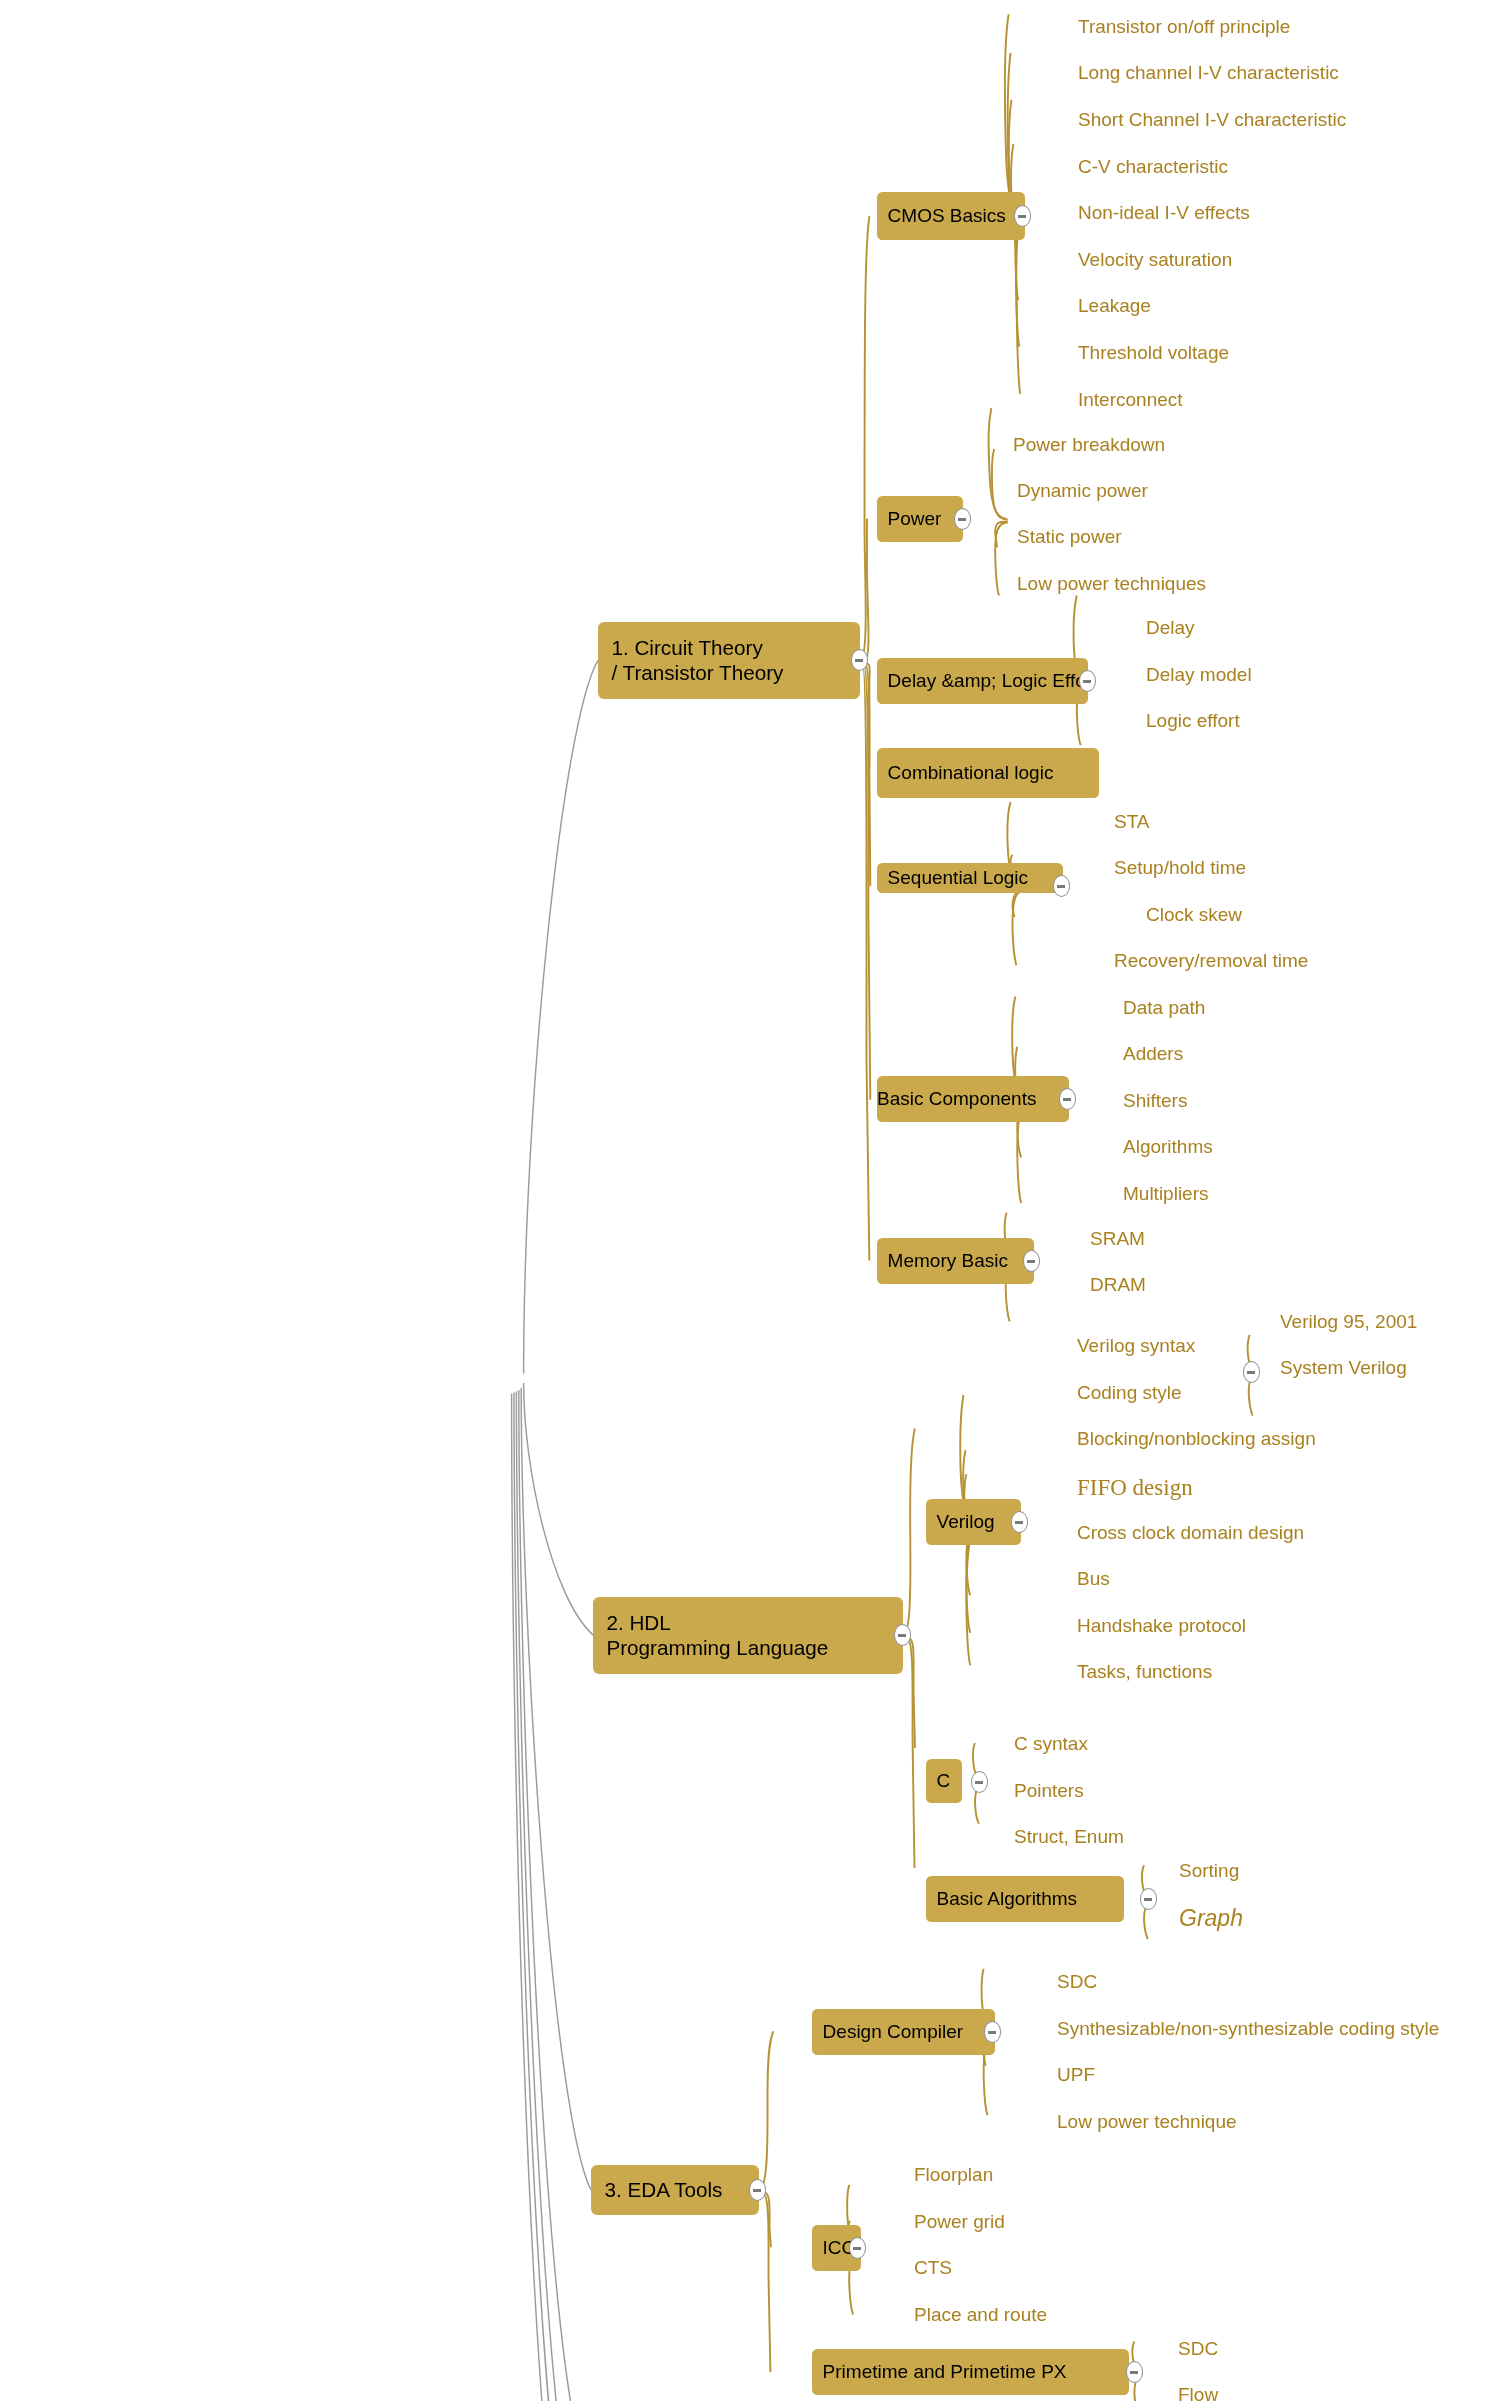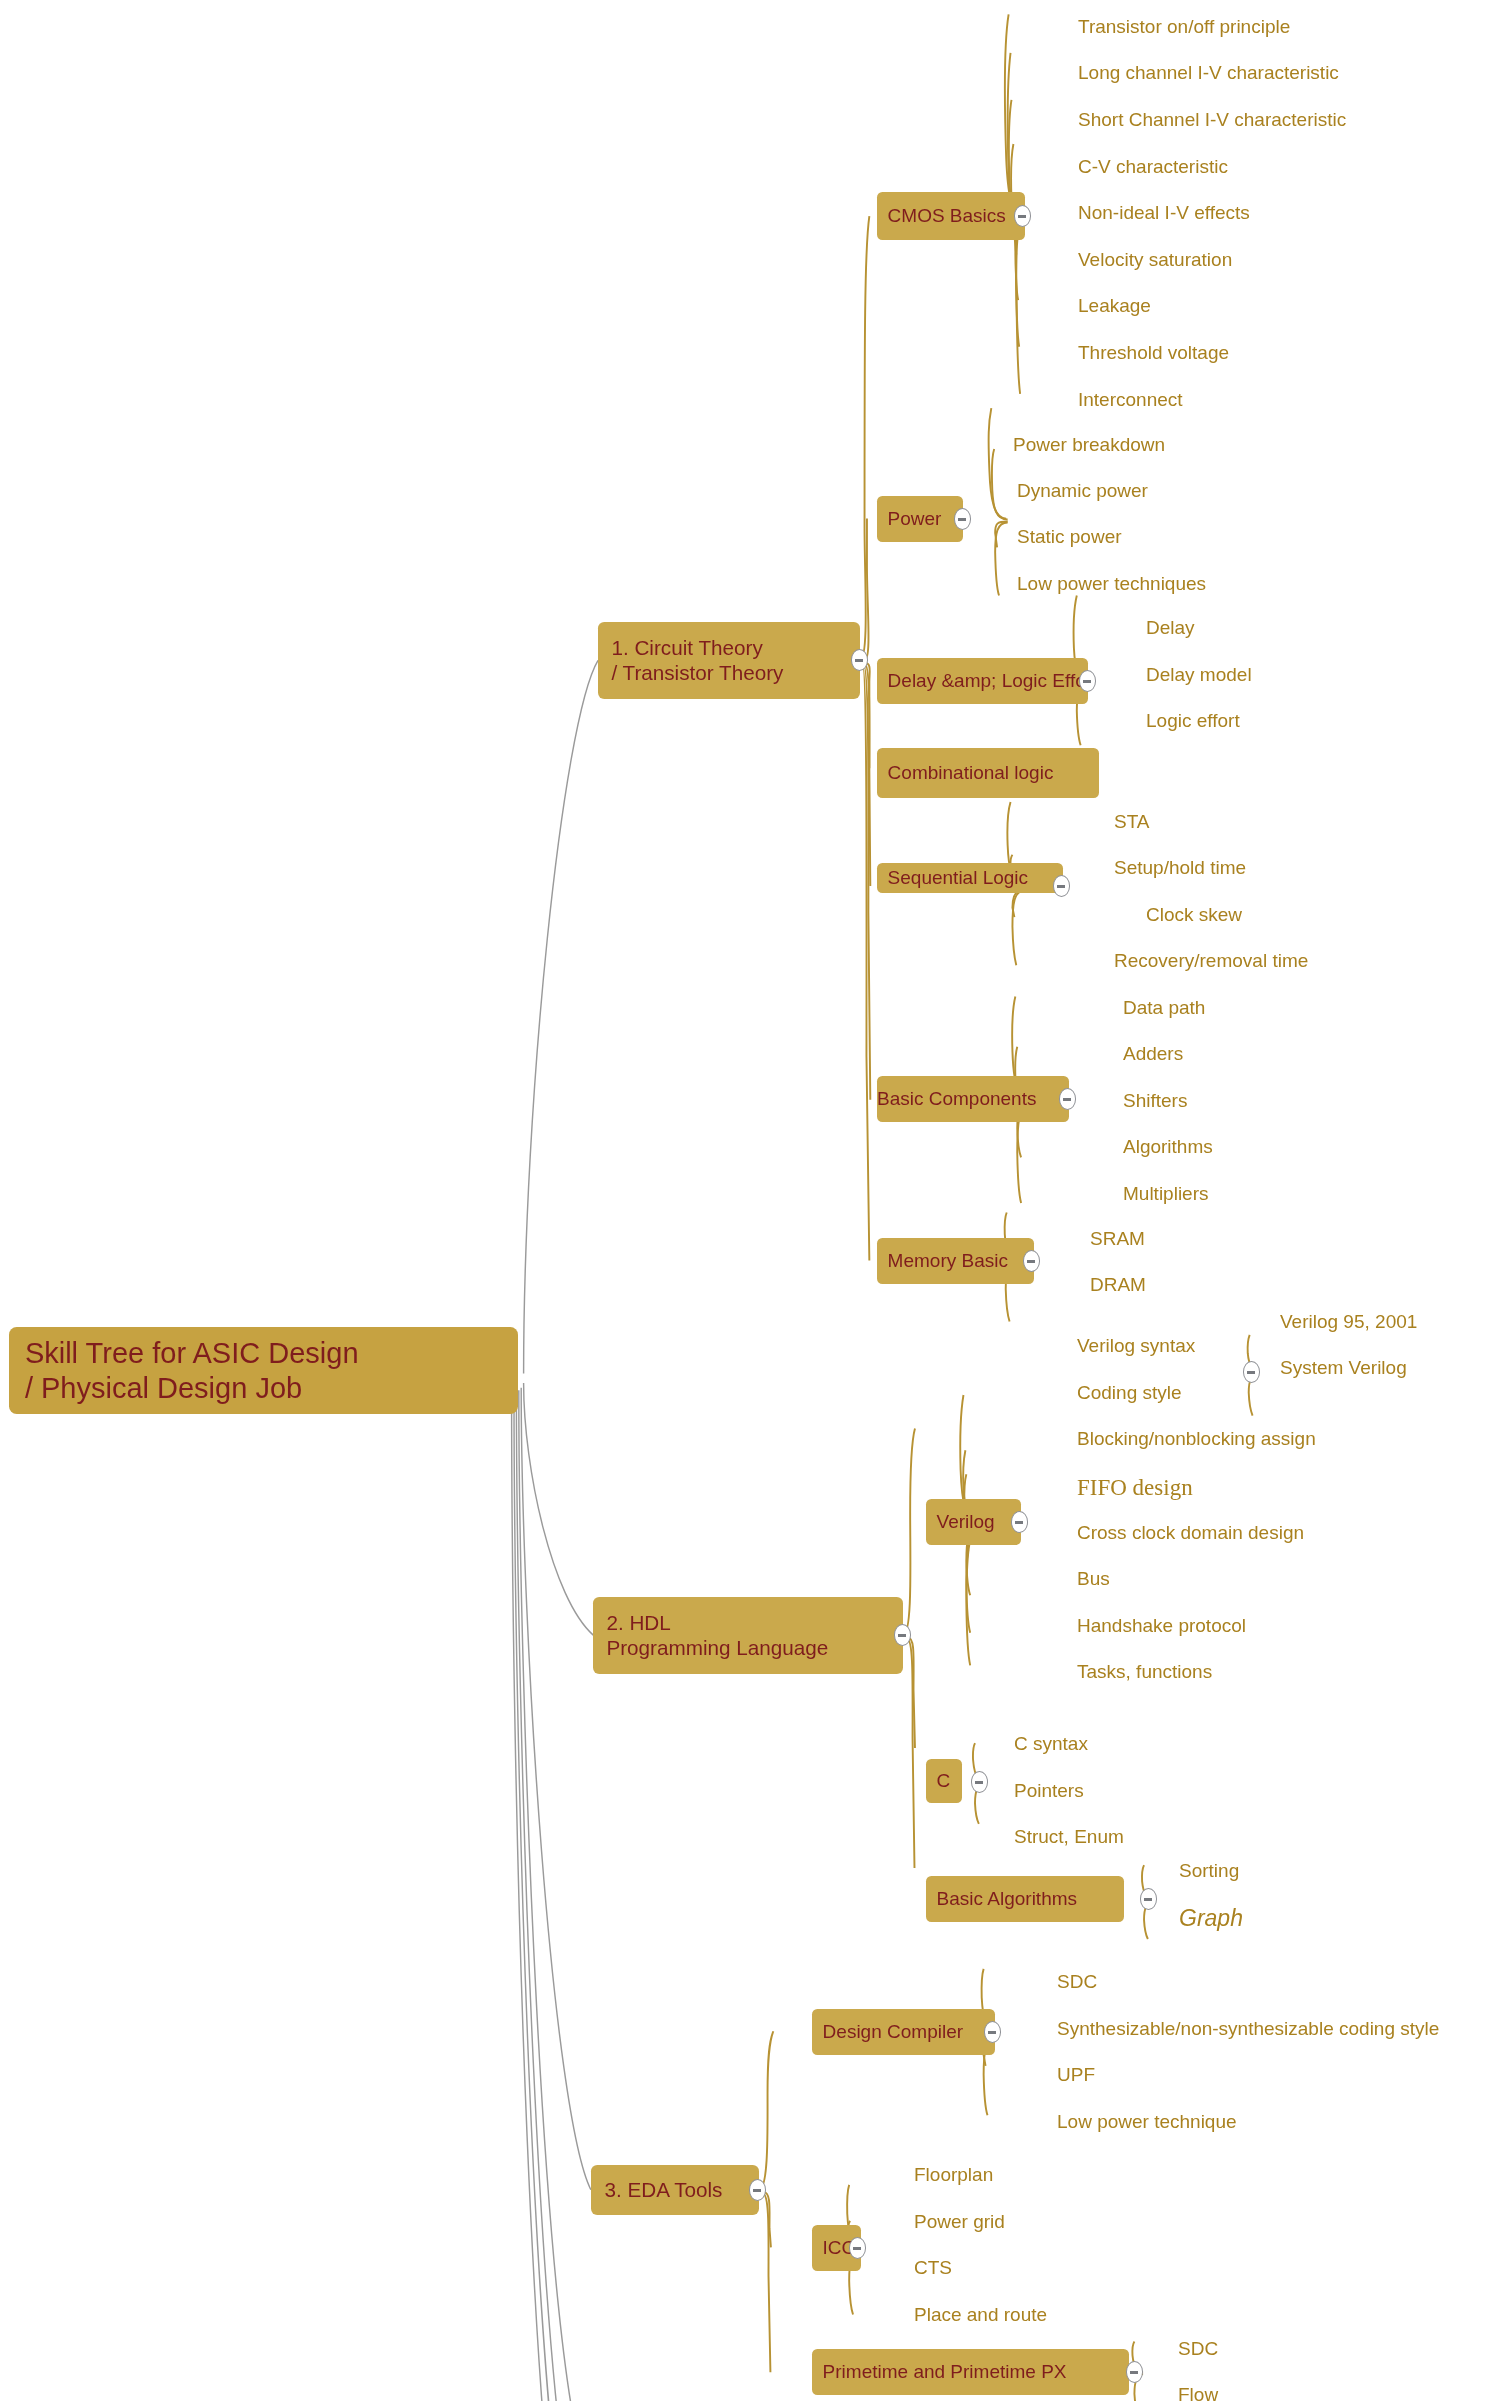--- a/index.html
+++ b/index.html
@@ -1,21 +1,21 @@
 <!DOCTYPE html>
 <html style="font-size:7.7px"><head>
 <meta charset="utf-8">
 <style>
   html,body{margin:0;padding:0;background:#ffffff;}
   body{font-family:"Liberation Sans",sans-serif;}
   #stage{position:relative;width:1513px;height:2765px;background:#ffffff;overflow:hidden;}
   svg.links{position:absolute;left:0;top:0;width:1513px;height:2765px;pointer-events:none;}
 
   .node{position:absolute;box-sizing:border-box;display:flex;align-items:center;
-        background:#caa94c;color:#7f1d1d;border-radius:6.7px;white-space:pre;line-height:1.18;}
+        background:#caa94c;color:#000000;border-radius:6.7px;white-space:pre;line-height:1.18;}
   .node.root{background:#c6a241;border-radius:7.7px;}
   .node.lvl1{border-radius:6.2px;}
   .node.lvl2{border-radius:5.3px;}
 
   .leaf{position:absolute;color:#a9811f;white-space:nowrap;line-height:1;}
 
   .toggle{position:absolute;width:17.3px;height:22px;border-radius:50%;
           border:1.4px solid #8f9196;background:#ffffff;box-sizing:border-box;}
   .toggle .bar-h{position:absolute;left:3.4px;top:8.6px;width:7.7px;height:3.4px;background:#76797e;}
 </style>
@@ -115,24 +115,20 @@
 
       <path d="M2380,4940 C2366,4940 2360,4925 2358,4905 C2357,4888 2358,4882 2362,4876"></path>
       <path d="M2380,4944 C2366,4944 2362,4960 2362,4985 C2363,5005 2366,5018 2370,5026"></path>
 
       <path d="M1920,5155 C1906,5155 1900,5130 1898,5100 C1897,5076 1898,5068 1902,5058"></path>
       <path d="M1920,5158 C1906,5158 1902,5156 1902,5156 L1906,5156"></path>
       <path d="M1920,5162 C1906,5162 1902,5180 1902,5208 C1903,5232 1906,5245 1910,5254"></path>
     </g>
   </svg>
 
-  <div class="node root" style="left:8.6px;top:1327px;width:509px;height:87px;padding:0 16.3px;font-size:29px;">
-    <span><span>Skill Tree for ASIC Design</span>
-<span>/ Physical Design Job</span></span>
-  </div>
 
   <div class="node lvl1" style="left:598px;top:622px;width:262px;height:77px;padding:0 13.4px;font-size:20.7px;">
     <span><span>1. Circuit Theory</span>
 <span>/ Transistor Theory</span></span>
   </div>
   <div class="toggle" style="left:851px;top:649px;">
     <span class="bar-h"></span>
   </div>
 
   <div class="node lvl2" style="left:877px;top:192px;width:148px;height:48px;padding:0 10.6px;font-size:19px;">

